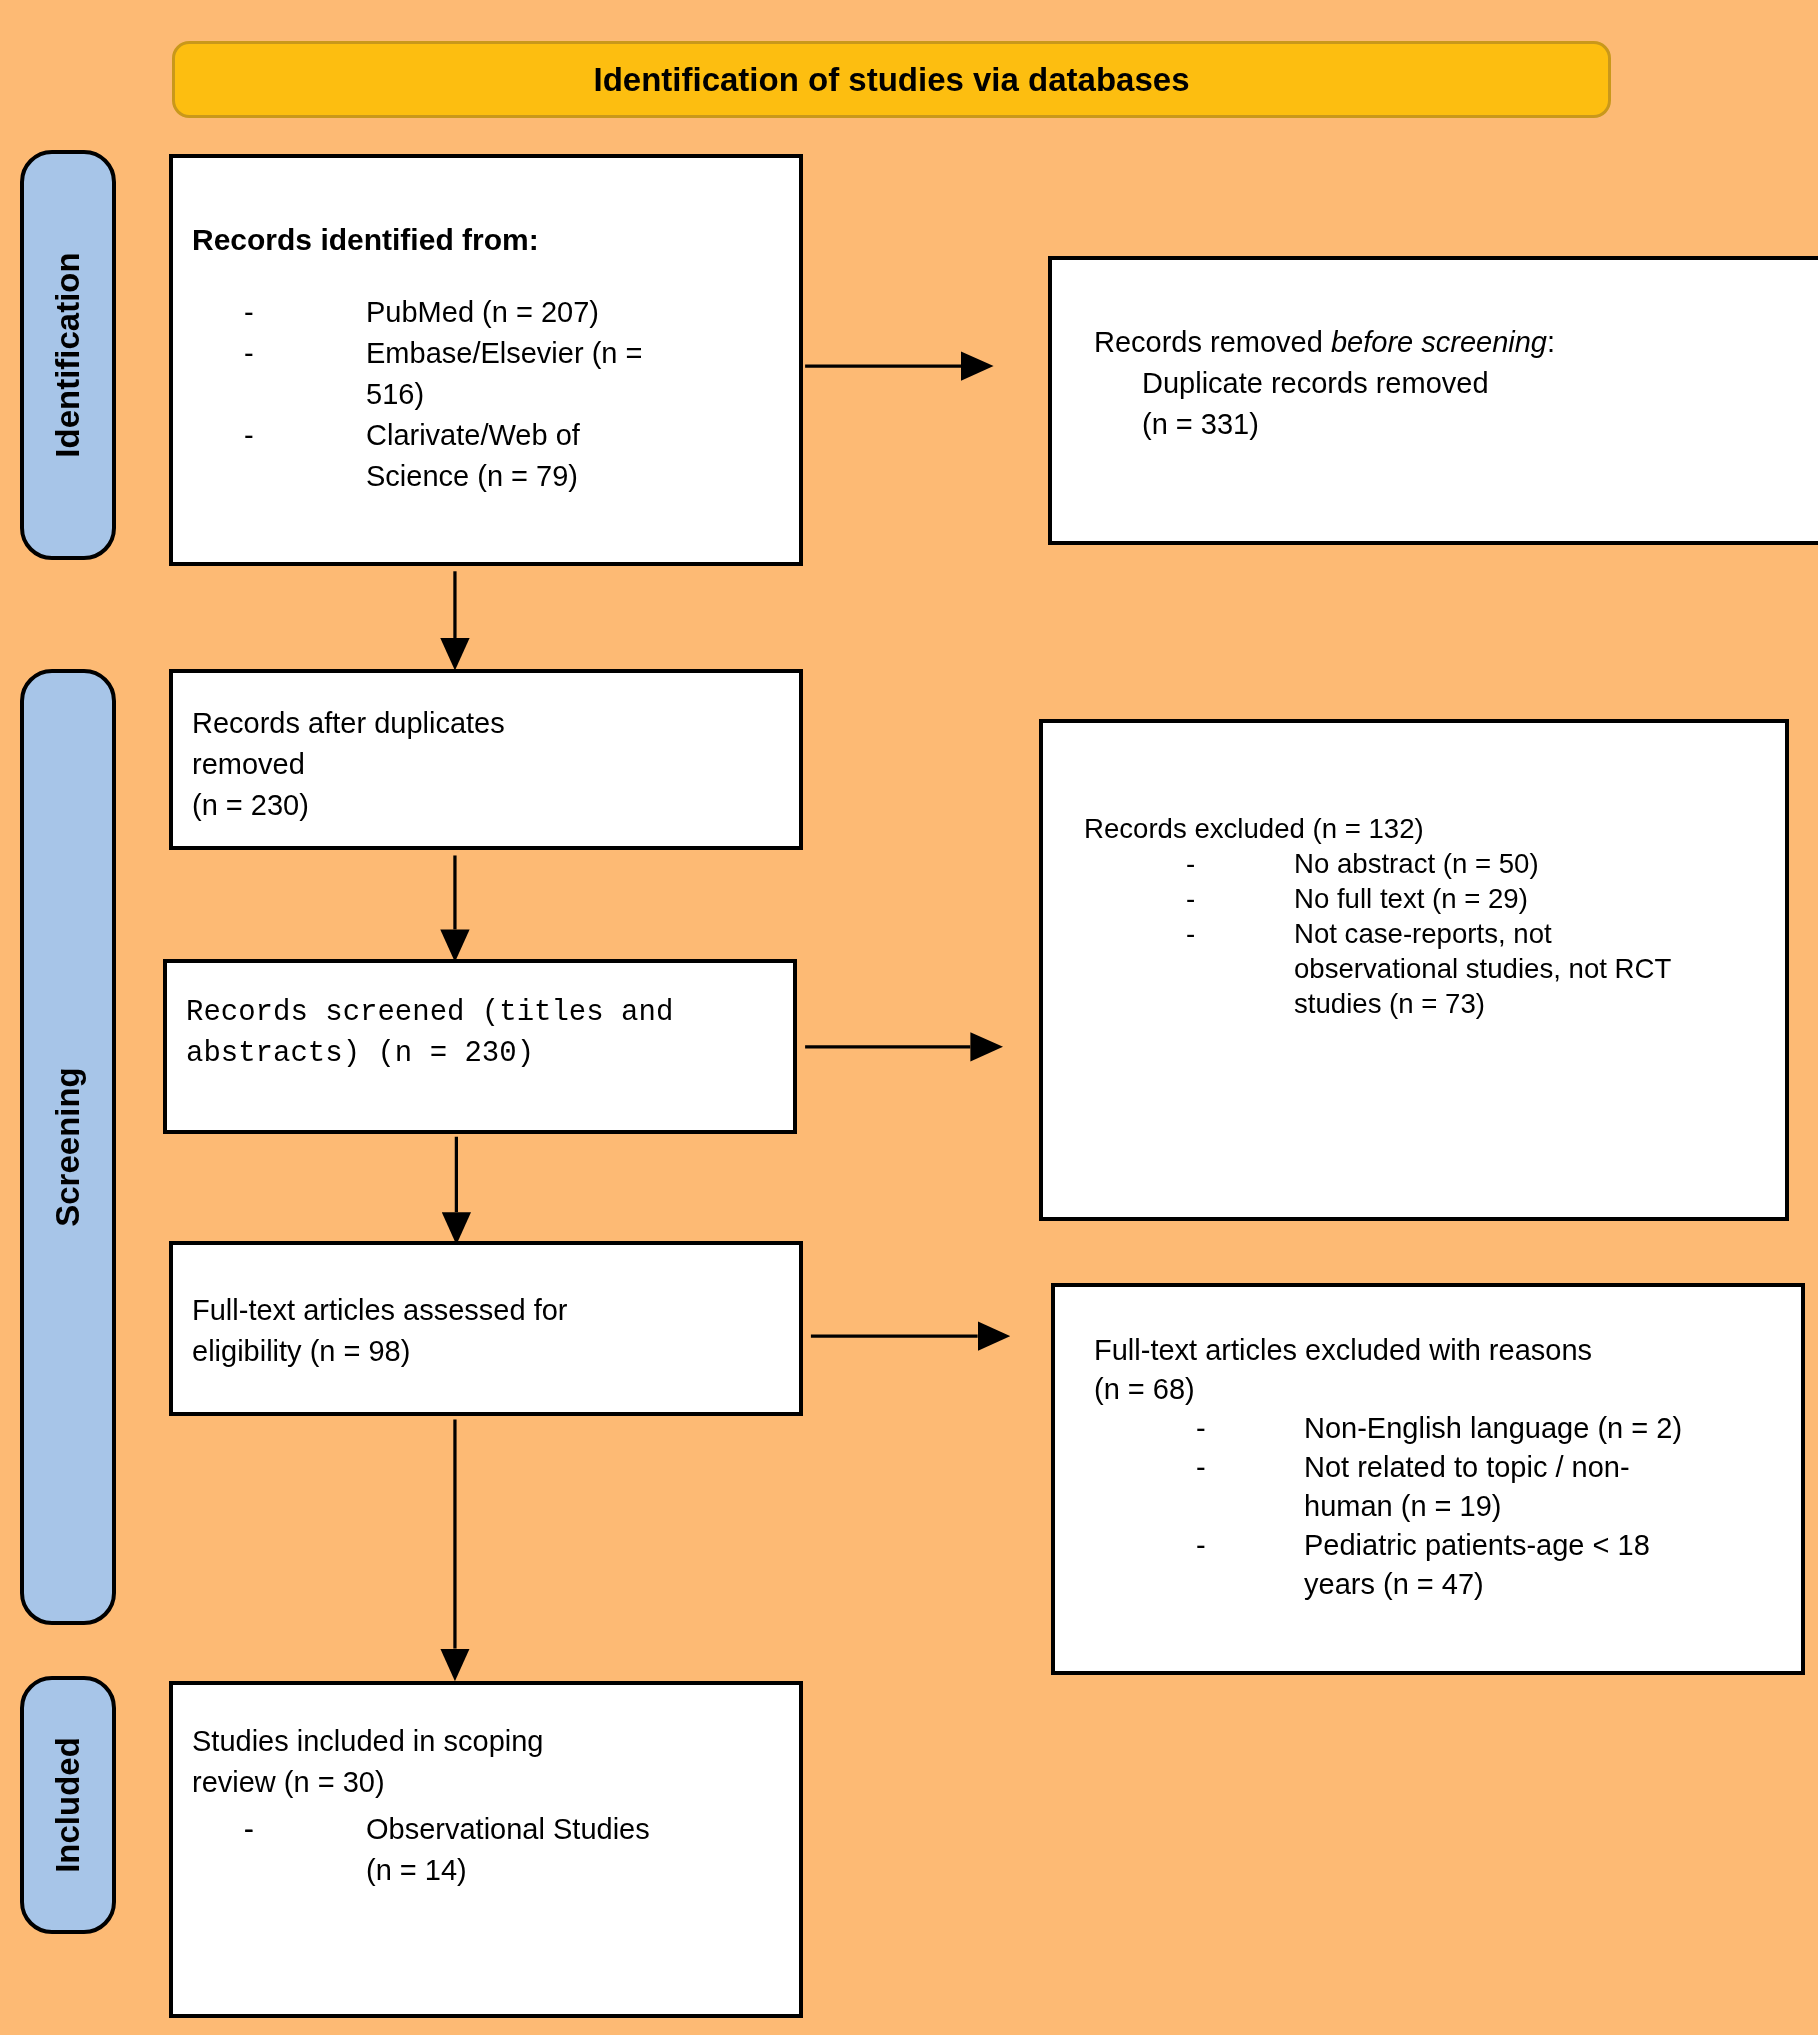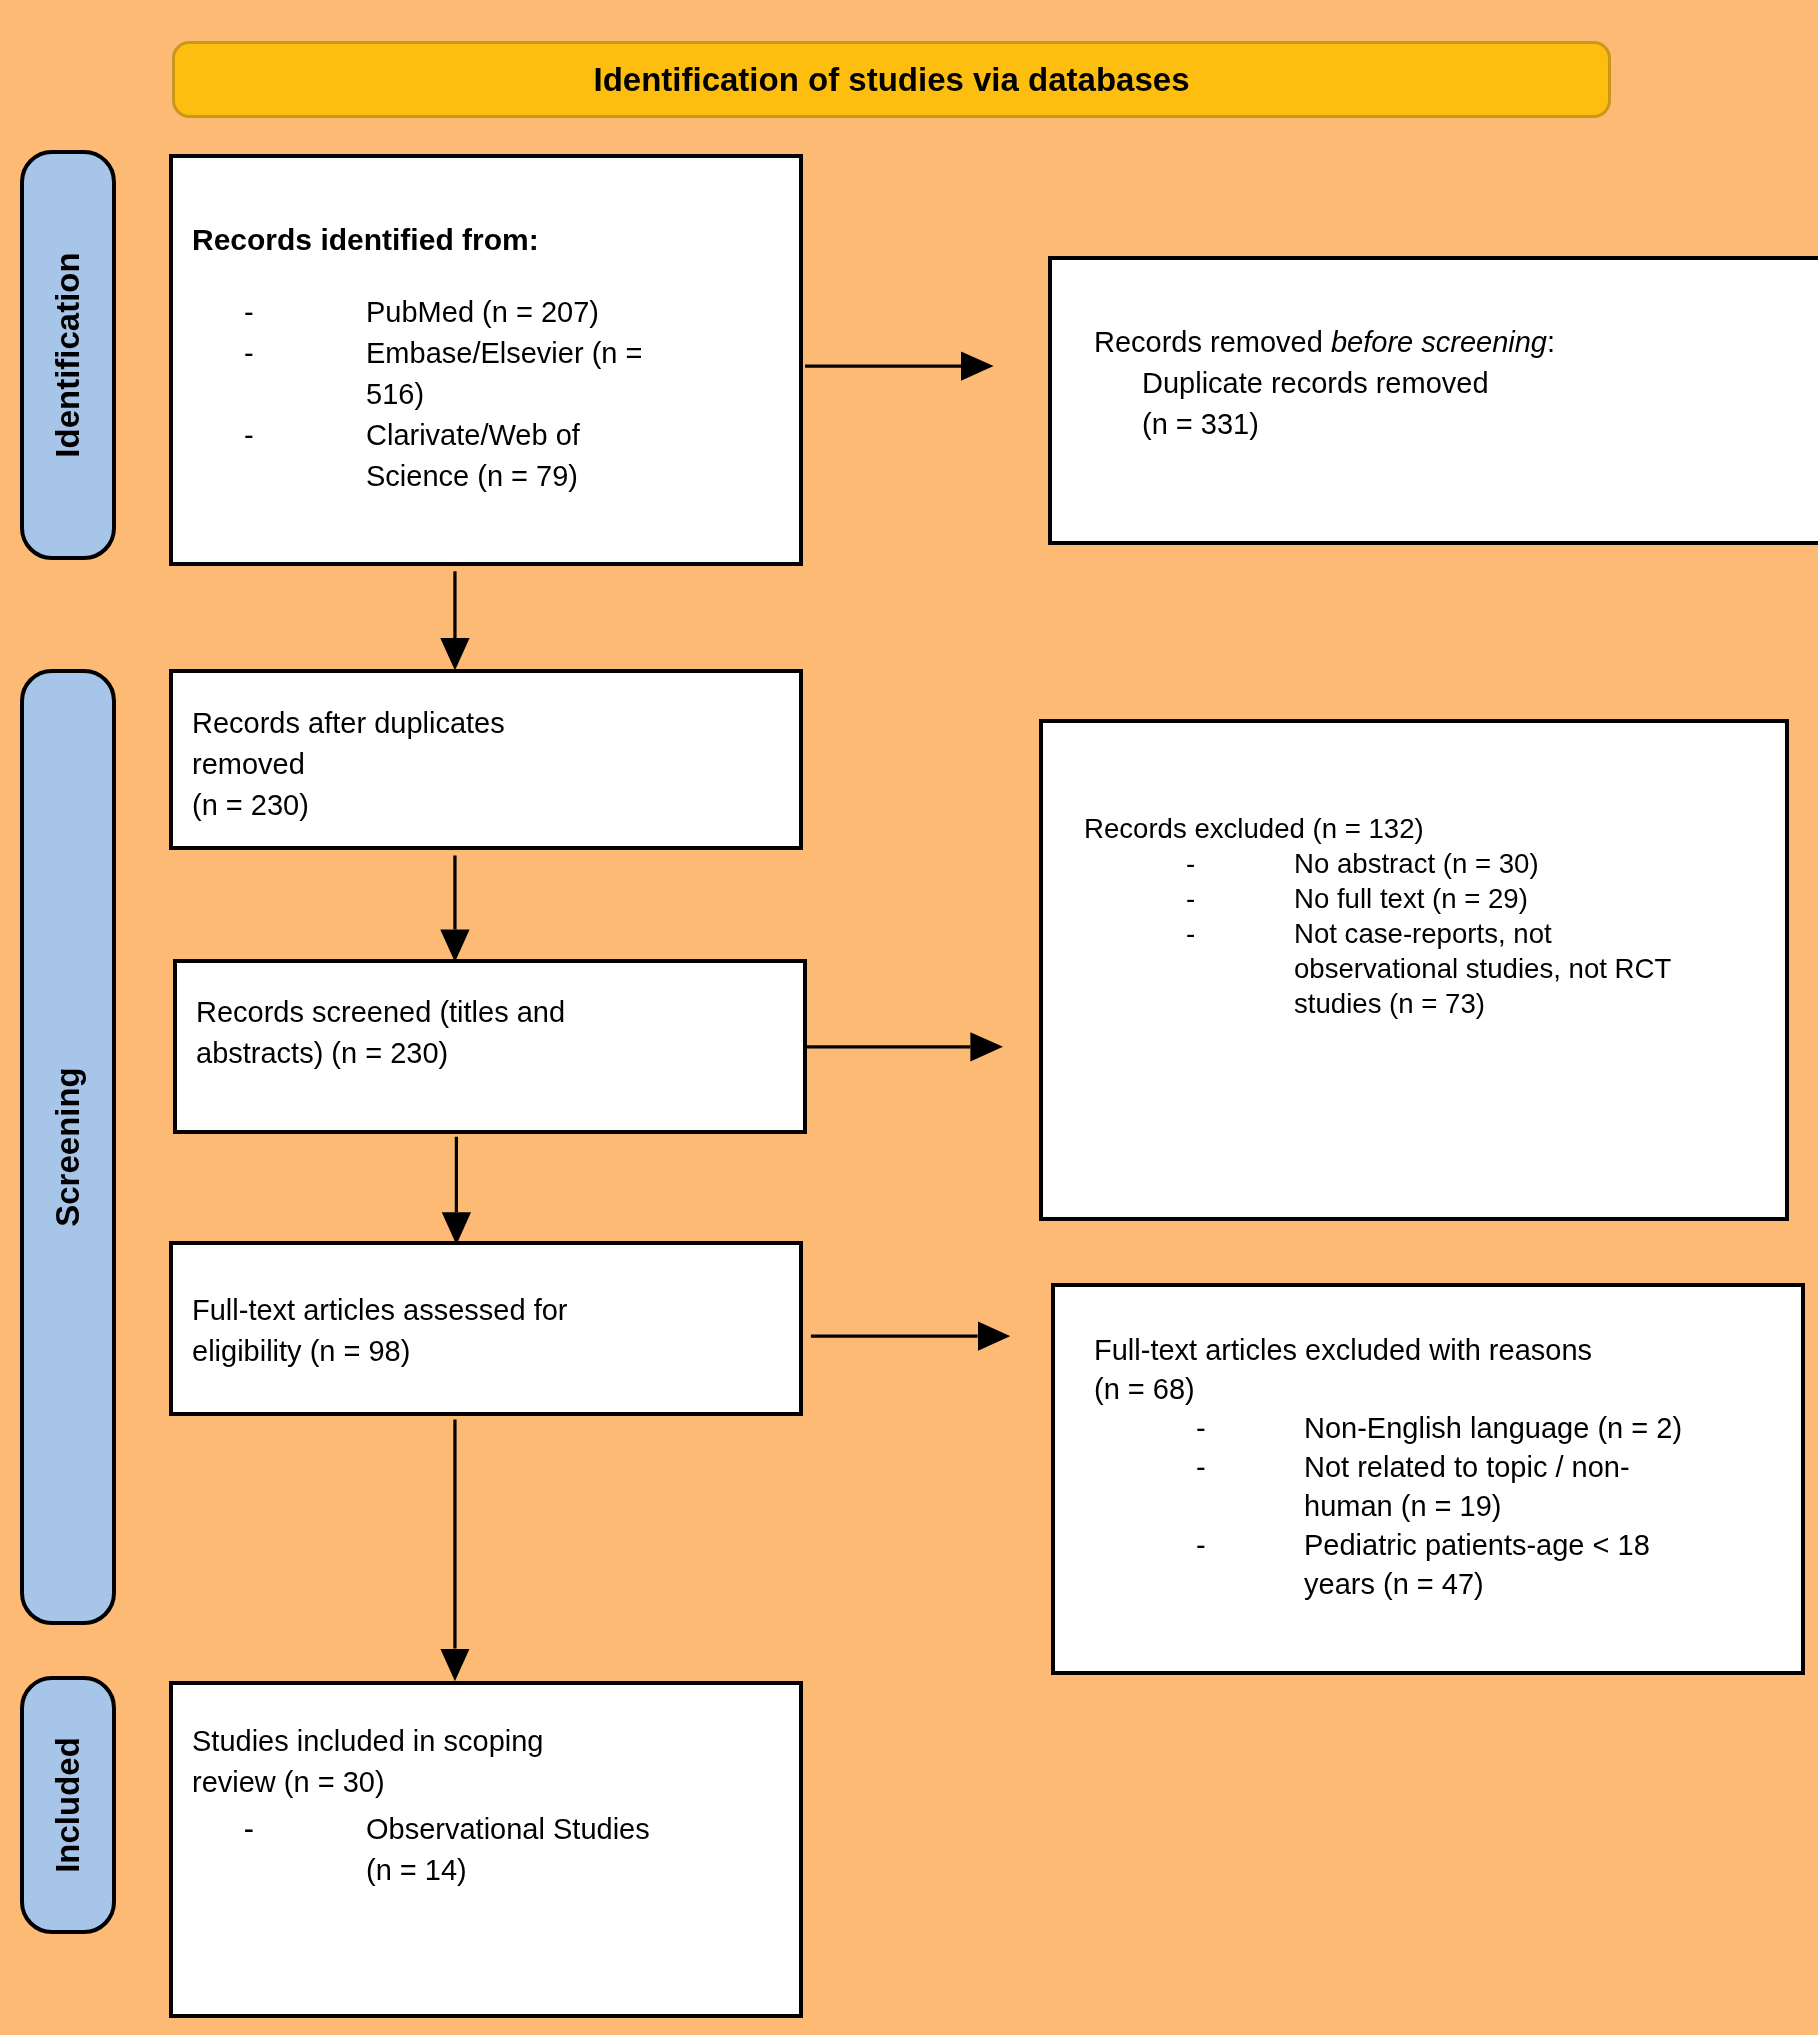--- a/index.html
+++ b/index.html
@@ -35,21 +35,21 @@
   .li{position:relative;padding-left:174px;}
   .li .dash{position:absolute;left:52px;top:0;}
   .rli{position:relative;padding-left:210px;}
   .rli .dash{position:absolute;left:102px;top:0;}
 
   #box-identified{left:169px;top:154px;width:634px;height:412px;padding:41px 22px 0 19px;}
   #box-identified .heading{font-weight:bold;font-size:30px;margin-top:20px;}
   #box-identified .list{margin-top:32px;}
 
   #box-after{left:169px;top:669px;width:634px;height:181px;padding:30px 22px 0 19px;}
-  #box-screened{left:173px;top:959px;width:634px;height:175px;padding:29px 22px 0 19px;}
+  #box-screened{left:163px;top:959px;width:634px;height:175px;padding:29px 22px 0 19px;font-family:Liberation Mono, monospace;}
   #box-fulltext{left:169px;top:1241px;width:634px;height:175px;padding:45px 22px 0 19px;}
 
   #box-included-studies{left:169px;top:1681px;width:634px;height:337px;padding:36px 22px 0 19px;}
   #box-included-studies .list{margin-top:5.8px;}
 
   #rbox-removed{left:1048px;top:214px;width:806px;height:289px;padding:62px 29px 0 42px;margin-top:42px;}
   #rbox-removed .indent{margin-left:48px;}
 
   #rbox-excluded{left:1039px;top:719px;width:750px;height:502px;padding:88px 29px 0 41px;font-size:27.6px;line-height:35px;}
   #rbox-ft-excluded{left:1051px;top:1283px;width:754px;height:392px;padding:44px 29px 0 39px;line-height:39px;}
@@ -112,21 +112,21 @@
   <div class="wbox" id="box-screened">
     <div class="pre">Records screened (titles and
 abstracts) (n = 230)</div>
   </div>
 
   <div class="wbox" id="rbox-excluded">
     <div>Records excluded (n = 132)</div>
     <div>
       <div class="rli">
         <span class="dash">-</span>
-        <span class="pre">No abstract (n = 30)</span>
+        <span class="pre">No abstract (n = 50)</span>
       </div>
       <div class="rli">
         <span class="dash">-</span>
         <span class="pre">No full text (n = 29)</span>
       </div>
       <div class="rli">
         <span class="dash">-</span>
         <span class="pre">Not case-reports, not
 observational studies, not RCT
 studies (n = 73)</span>

